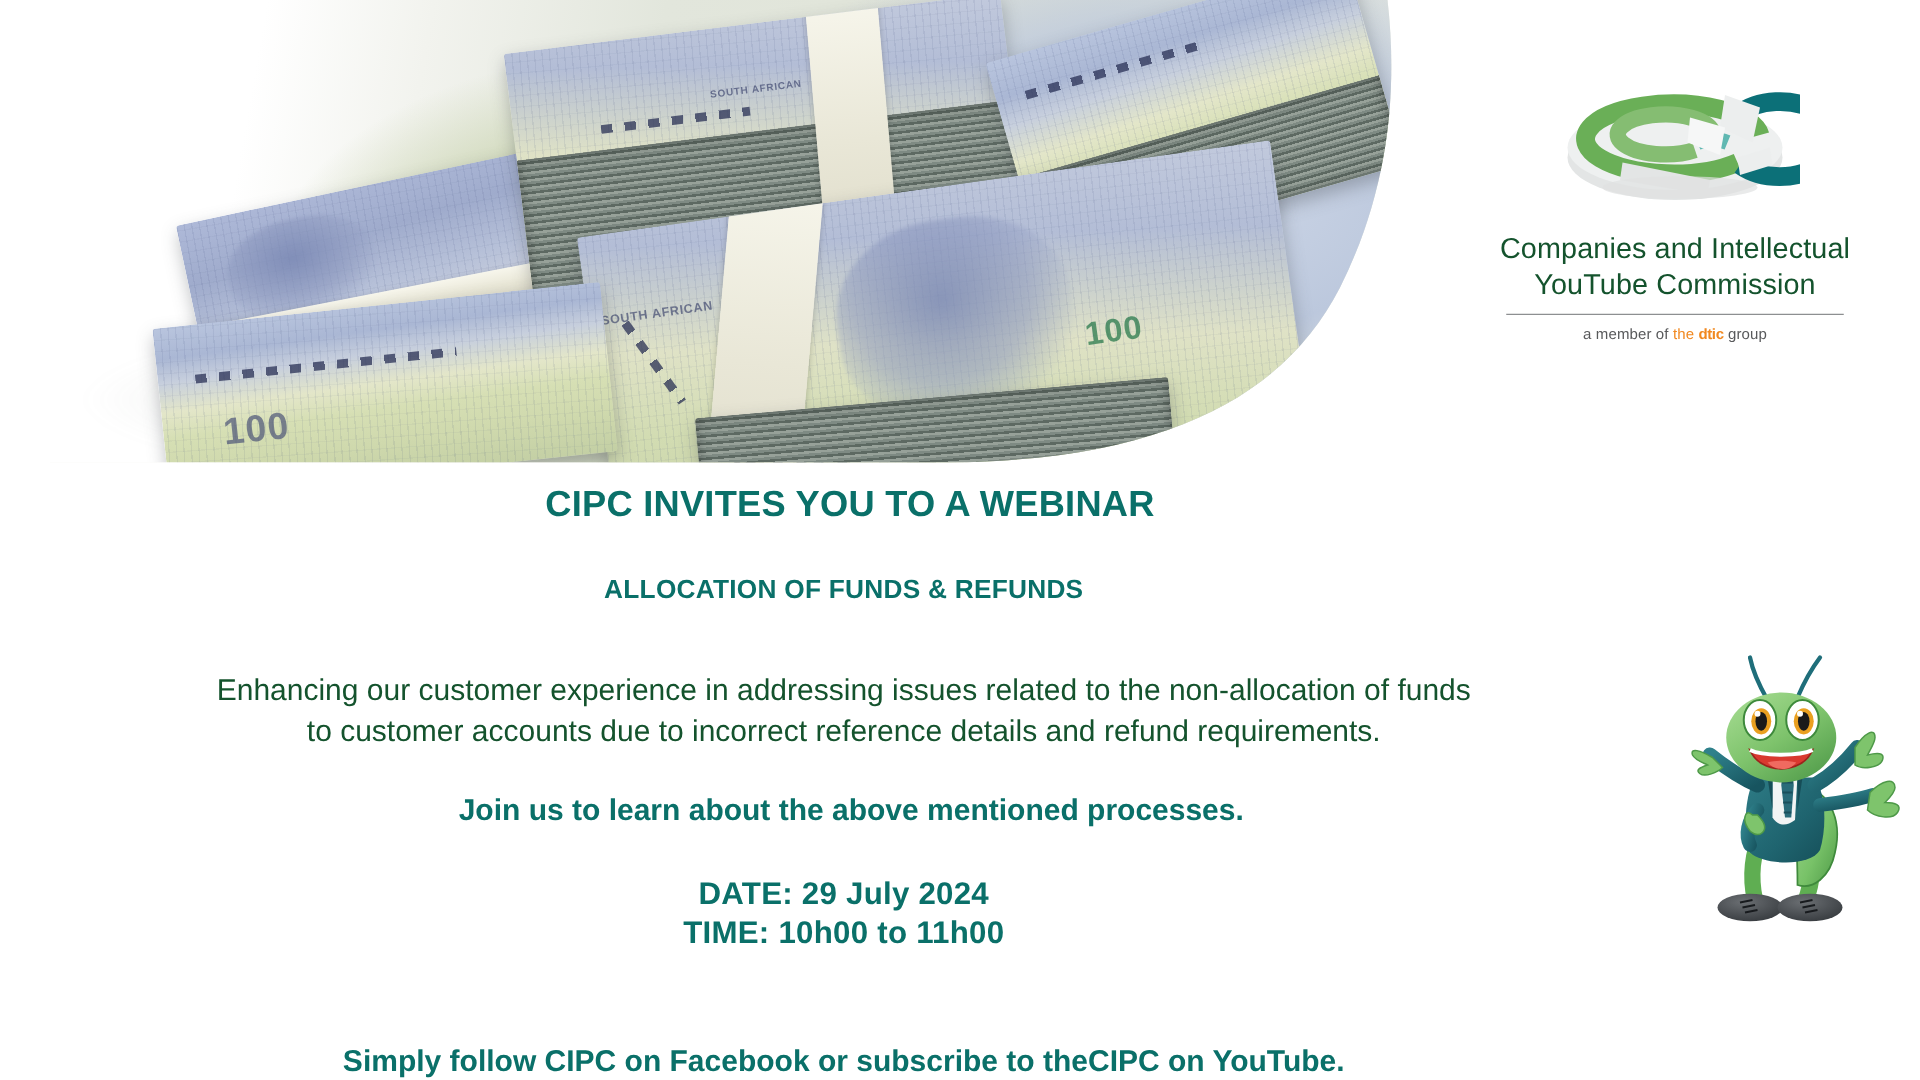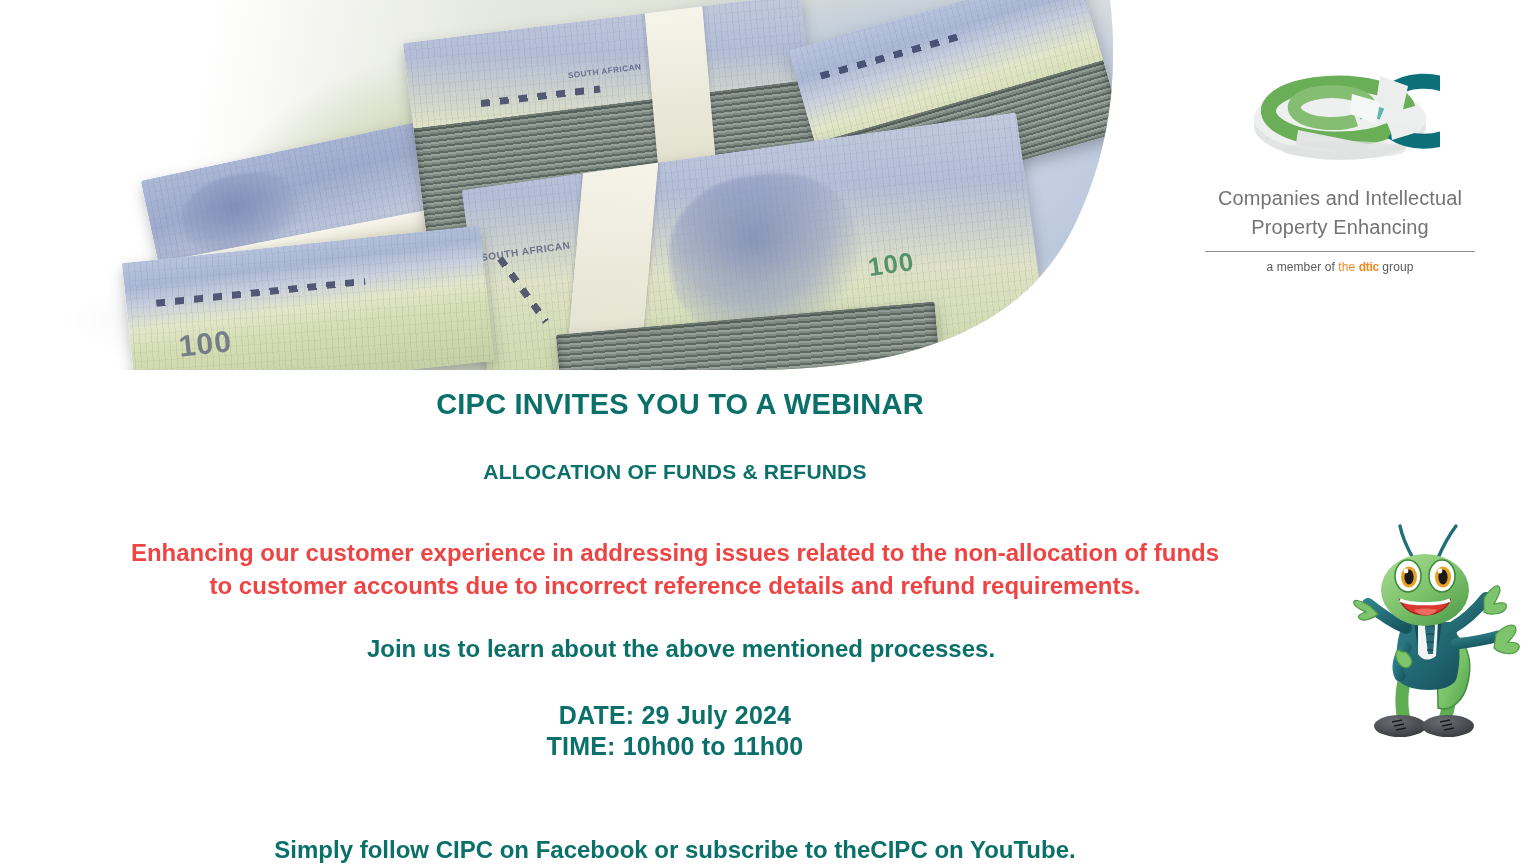--- a/index.html
+++ b/index.html
@@ -129,23 +129,23 @@
     text-align: center;
   }
   .logo-mark {
     width: 200px;
     height: 120px;
     margin: 0 auto 12px auto;
     display: block;
   }
   .logo-name {
     font-family: "Liberation Sans", sans-serif;
-    font-size: 20px;
+    font-size: 23px;
     line-height: 29px;
-    color: #737373;
+    color: #14532d;
     font-weight: 400;
     letter-spacing: .1px;
   }
   .logo-rule {
     width: 270px;
     height: 1px;
     background: #8d8f91;
     margin: 9px auto 8px auto;
   }
   .logo-member {
@@ -179,23 +179,23 @@
   }
   .t-head2 {
     font-size: 21px;
     font-weight: 700;
     letter-spacing: .2px;
     color: #0a7069;
     margin: 39px 0 0 0;
   }
   .t-para {
     font-size: 24px;
-    font-weight: 700;
+    font-weight: 400;
     line-height: 33px;
-    color: #ef4444;
+    color: #14532d;
     margin: 52px 0 0 0;
     font-stretch: condensed;
   }
   .t-join {
     font-size: 24px;
     font-weight: 700;
     color: #0a7069;
     margin: 33px 0 0 12px;
   }
   .t-when {
@@ -293,21 +293,21 @@
     <path d="M 140 24 L 168 34 L 162 62 L 136 50 Z" fill="#eceeee"></path>
     <path d="M 112 42 L 140 50 L 136 72 L 110 62 Z" fill="#f6f7f7"></path>
     <path d="M 58 78 L 128 92 L 126 104 L 56 92 Z" fill="#e3e5e5"></path>
     <path d="M 150 74 L 176 66 L 178 80 L 152 88 Z" fill="#eceeee"></path>
 
     <ellipse cx="104" cy="98" rx="62" ry="9" fill="#dfe1e1" opacity=".7"></ellipse>
   </svg>
 
   <div class="logo-name">
     <div>Companies and Intellectual</div>
-    <div>Property Enhancing</div>
+    <div>YouTube Commission</div>
   </div>
 
   <div class="logo-rule"></div>
 
   <div class="logo-member">
     <span>a member of</span>
     <span class="dtic-the">the</span>
     <span class="dtic-word">dtic</span>
     <span>group</span>
   </div>

